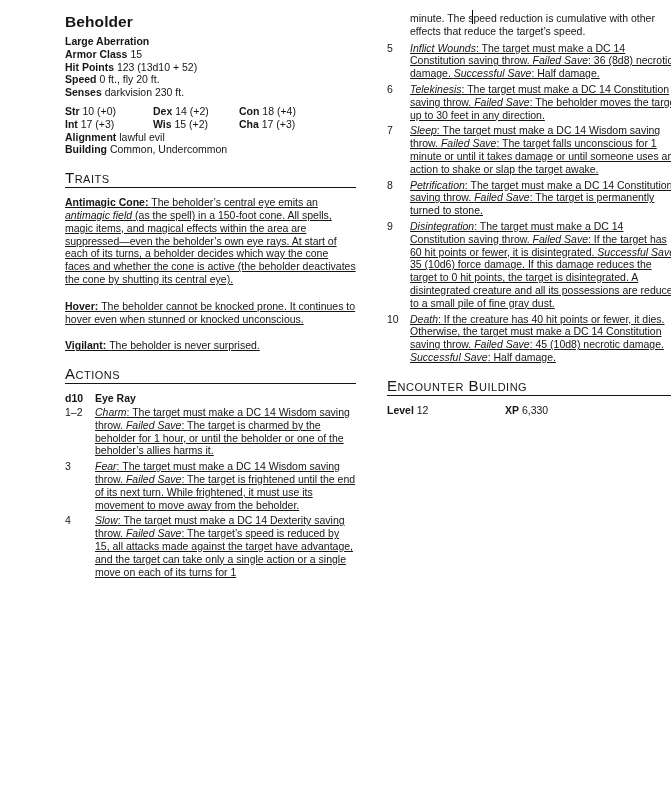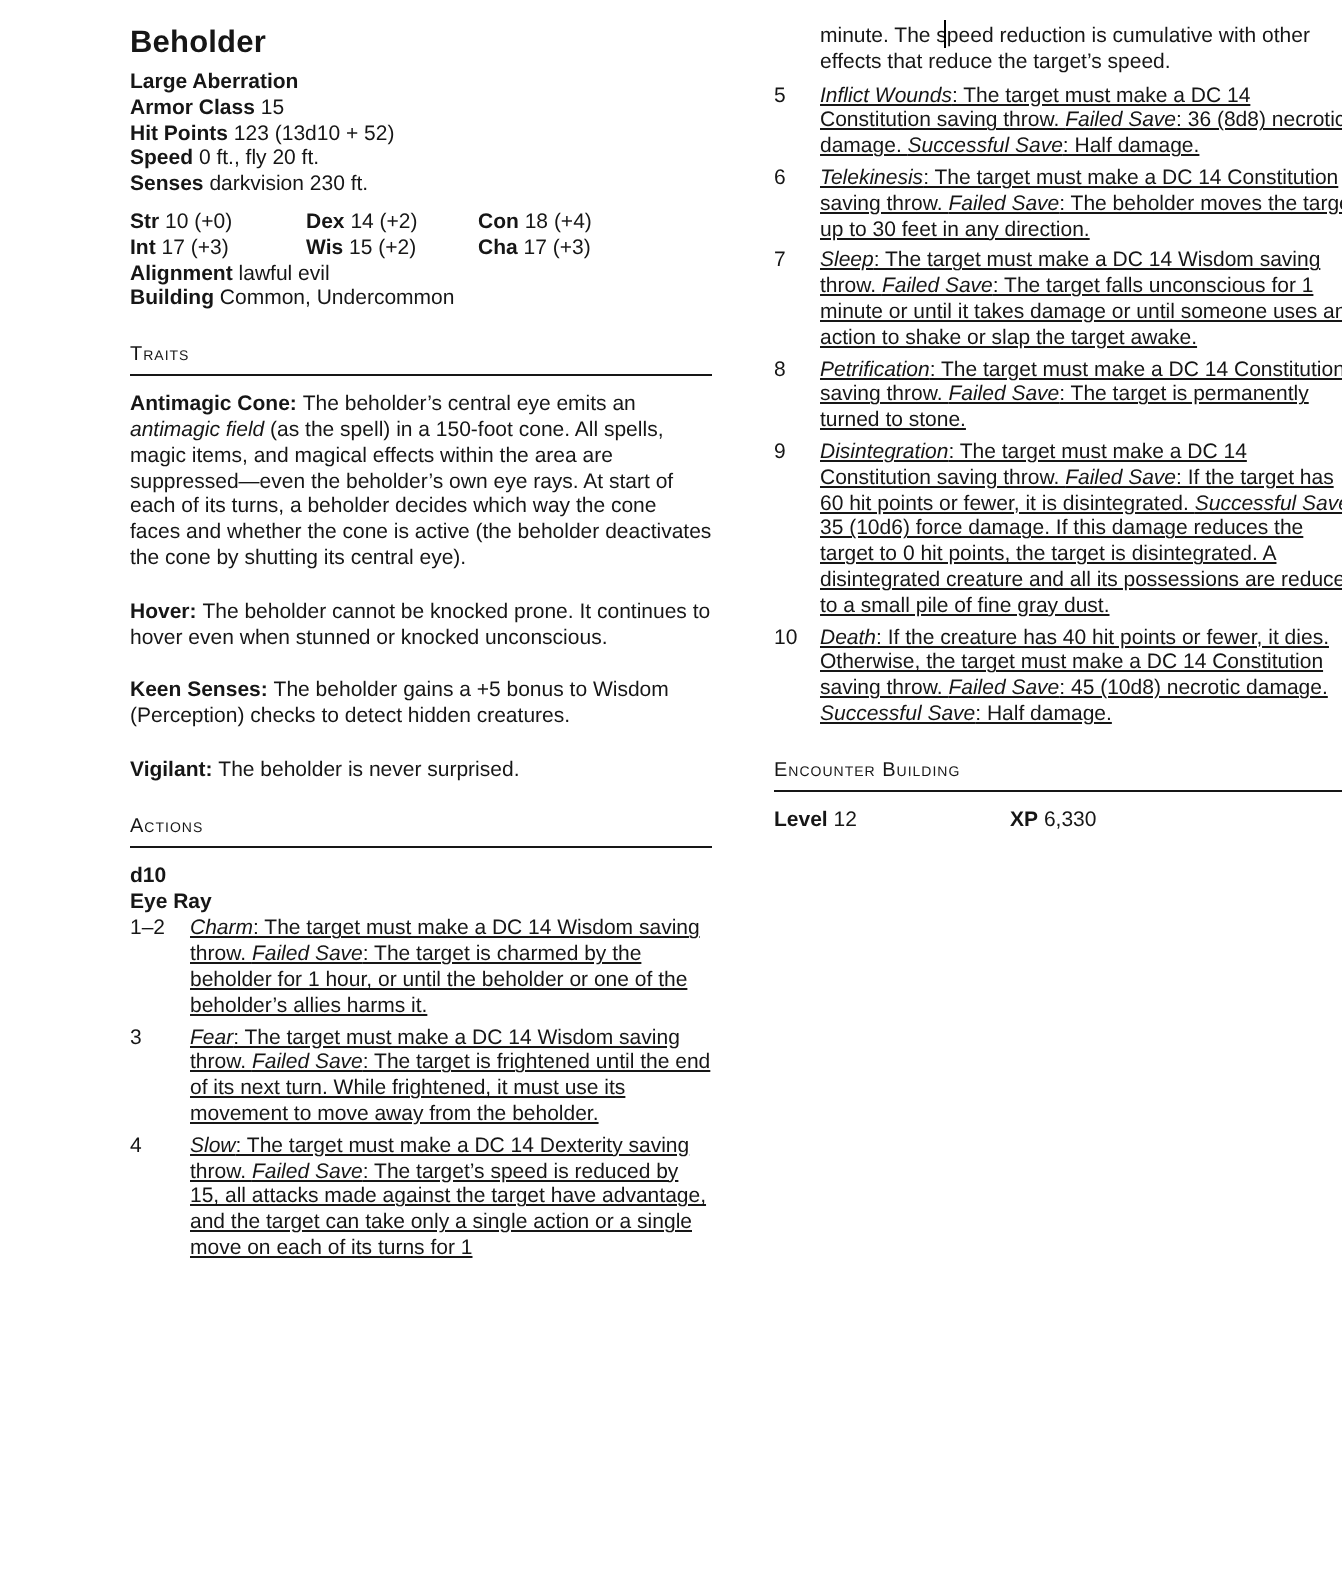--- a/index.html
+++ b/index.html
@@ -38,31 +38,31 @@
 
   .abilities {
     display: grid;
     grid-template-columns: 88px 86px 1fr;
     margin-top: 6px;
   }
 
   h2.sect {
     font-variant: small-caps;
     font-weight: normal;
-    font-size: 10px;
+    font-size: 15px;
     line-height: 13px;
     letter-spacing: 0.5px;
     margin: 15px 0 8px 0;
     padding-bottom: 3px;
     border-bottom: 1px solid #161616;
   }
 
-  p { margin: 1px 0 14px 0; }
+  p { margin: 1px 0 14px 0; text-decoration: underline; }
 
-  .ray-head { display: flex; font-weight: bold; margin-bottom: 1px; flex-direction: column; }
+  .ray-head { display: flex; font-weight: bold; margin-bottom: 1px; }
   .ray-row { display: flex; margin-bottom: 3px; }
   .num { width: 30px; flex: none; }
   .ray-text { flex: 1; text-decoration: underline; }
   .col-right .num { width: 23px; }
   .cont { padding-left: 23px; margin-bottom: 4px; }
 
   .enc-row { display: flex; }
   .enc-cell { width: 118px; flex: none; }
 
   .caret {
@@ -97,21 +97,20 @@
         <div><b>Wis</b> <span>15 (+2)</span></div>
         <div><b>Cha</b> <span>17 (+3)</span></div>
       </div>
 
       <div class="line"><b>Alignment</b> <span>lawful evil</span></div>
       <div class="line"><b>Building</b> <span>Common, Undercommon</span></div>
 
       <h2 class="sect">Traits</h2>
       <p><span class="b">Antimagic Cone: </span><span>The beholder’s central eye emits an </span><span class="i">antimagic field</span><span> (as the spell) in a 150-foot cone. All spells, magic items, and magical effects within the area are suppressed—even the beholder’s own eye rays. At start of each of its turns, a beholder decides which way the cone faces and whether the cone is active (the beholder deactivates the cone by shutting its central eye).</span></p>
       <p><span class="b">Hover: </span><span>The beholder cannot be knocked prone. It continues to hover even when stunned or knocked unconscious.</span></p>
-      <p><span class="b">Keen Senses: </span><span>The beholder gains a +5 bonus to Wisdom (Perception) checks to detect hidden creatures.</span></p>
       <p><span class="b">Vigilant: </span><span>The beholder is never surprised.</span></p>
 
       <h2 class="sect">Actions</h2>
 
       <div class="ray-head">
         <span class="num">d10</span>
           <span>Eye Ray</span>
       </div>
       <div class="ray-row">
         <span class="num">1–2</span>

